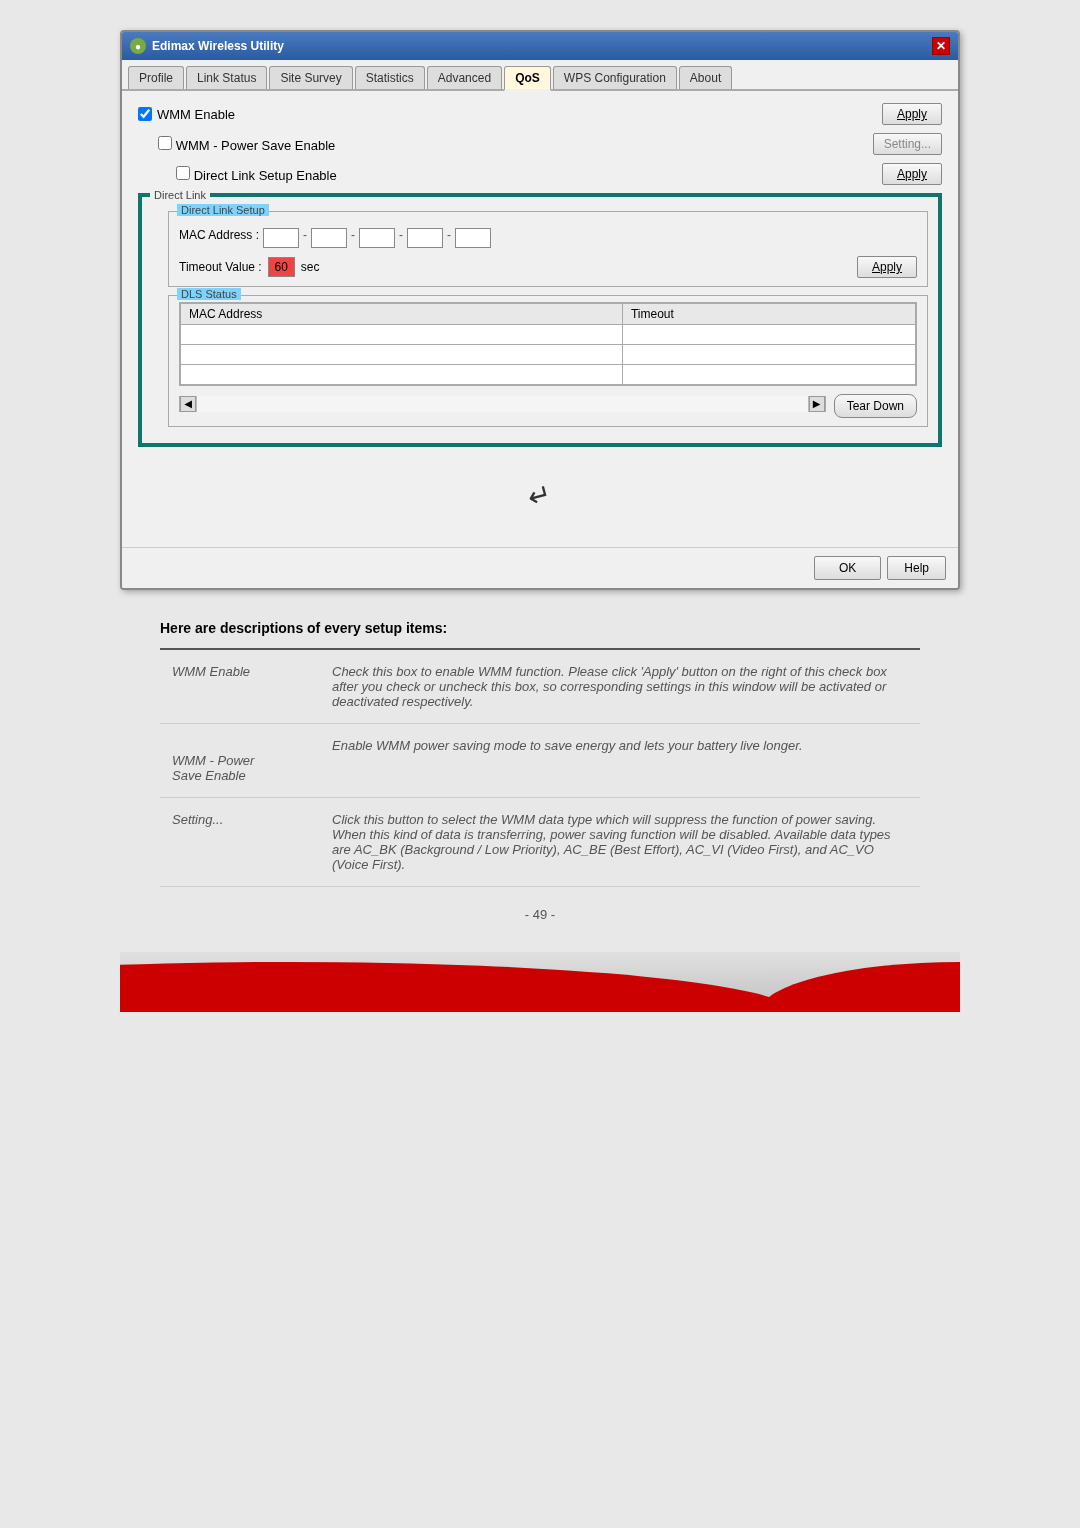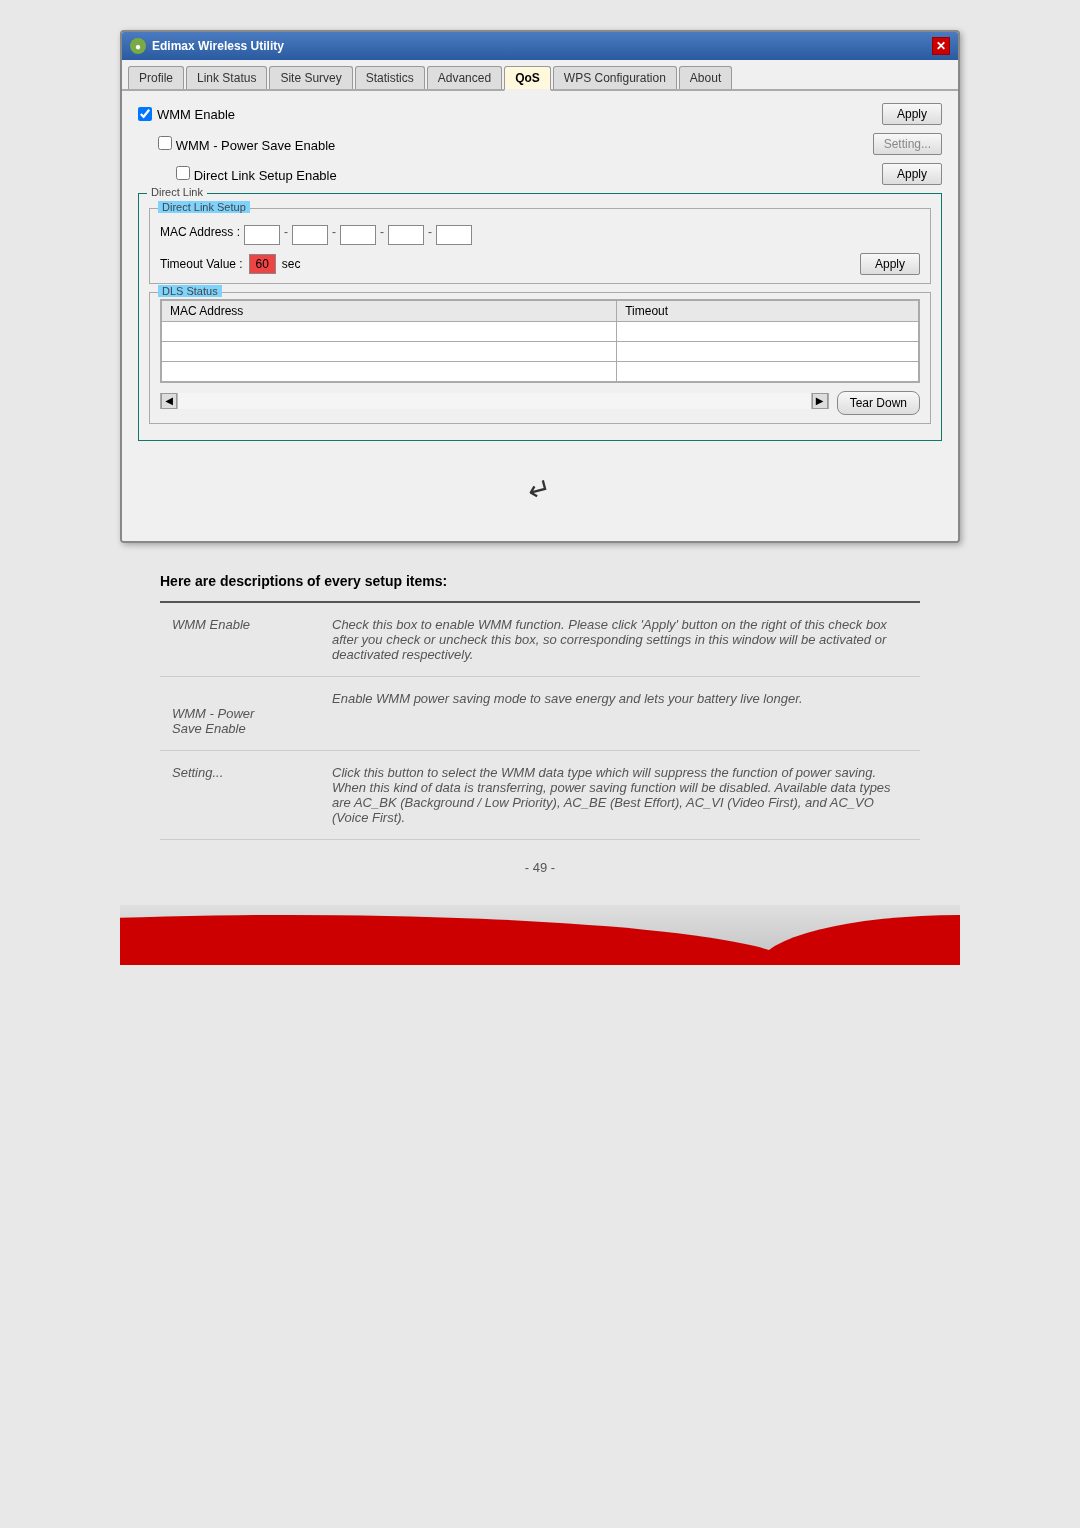--- a/index.html
+++ b/index.html
@@ -126,42 +126,43 @@
     }
 
     .apply-btn {
       background: linear-gradient(to bottom, #f8f8f8, #ddd);
       border: 1px solid #888;
       padding: 3px 14px;
       cursor: pointer;
       font-size: 12px;
       border-radius: 2px;
       min-width: 60px;
+      text-decoration: underline;
     }
 
     .setting-btn {
       background: linear-gradient(to bottom, #f8f8f8, #ddd);
       border: 1px solid #888;
       padding: 3px 10px;
       cursor: pointer;
       font-size: 12px;
       border-radius: 2px;
       min-width: 65px;
       color: #888;
     }
 
     .btn-area {
       margin-left: auto;
     }
 
     
     .group-box {
-      border: 1px solid #0f766e;
+      border: 4px solid #0f766e;
       margin: 8px 0;
-      padding: 6px 10px 8px 10px;
+      padding: 6px 10px 8px 26px;
       position: relative;
     }
 
     .group-box-label {
       position: absolute;
       top: -8px;
       left: 8px;
       background: #f0f0f0;
       padding: 0 4px;
       font-size: 11px;
@@ -555,20 +556,24 @@
           </div>
         </div>
       </div>
 
       <div class="cursor-area">
         <div class="cursor-icon">↵</div>
       </div>
 
     </div>
 
+    <div class="window-footer">
+      <button class="ok-btn">OK</button>
+      <button class="help-btn">Help</button>
+    </div>
   </div>
 
   <div class="descriptions-section">
     <p class="desc-heading">Here are descriptions of every setup items:</p>
     <hr class="desc-divider">
     <table class="desc-table">
       <tbody>
         <tr>
           <td>
             <span>WMM Enable</span>

